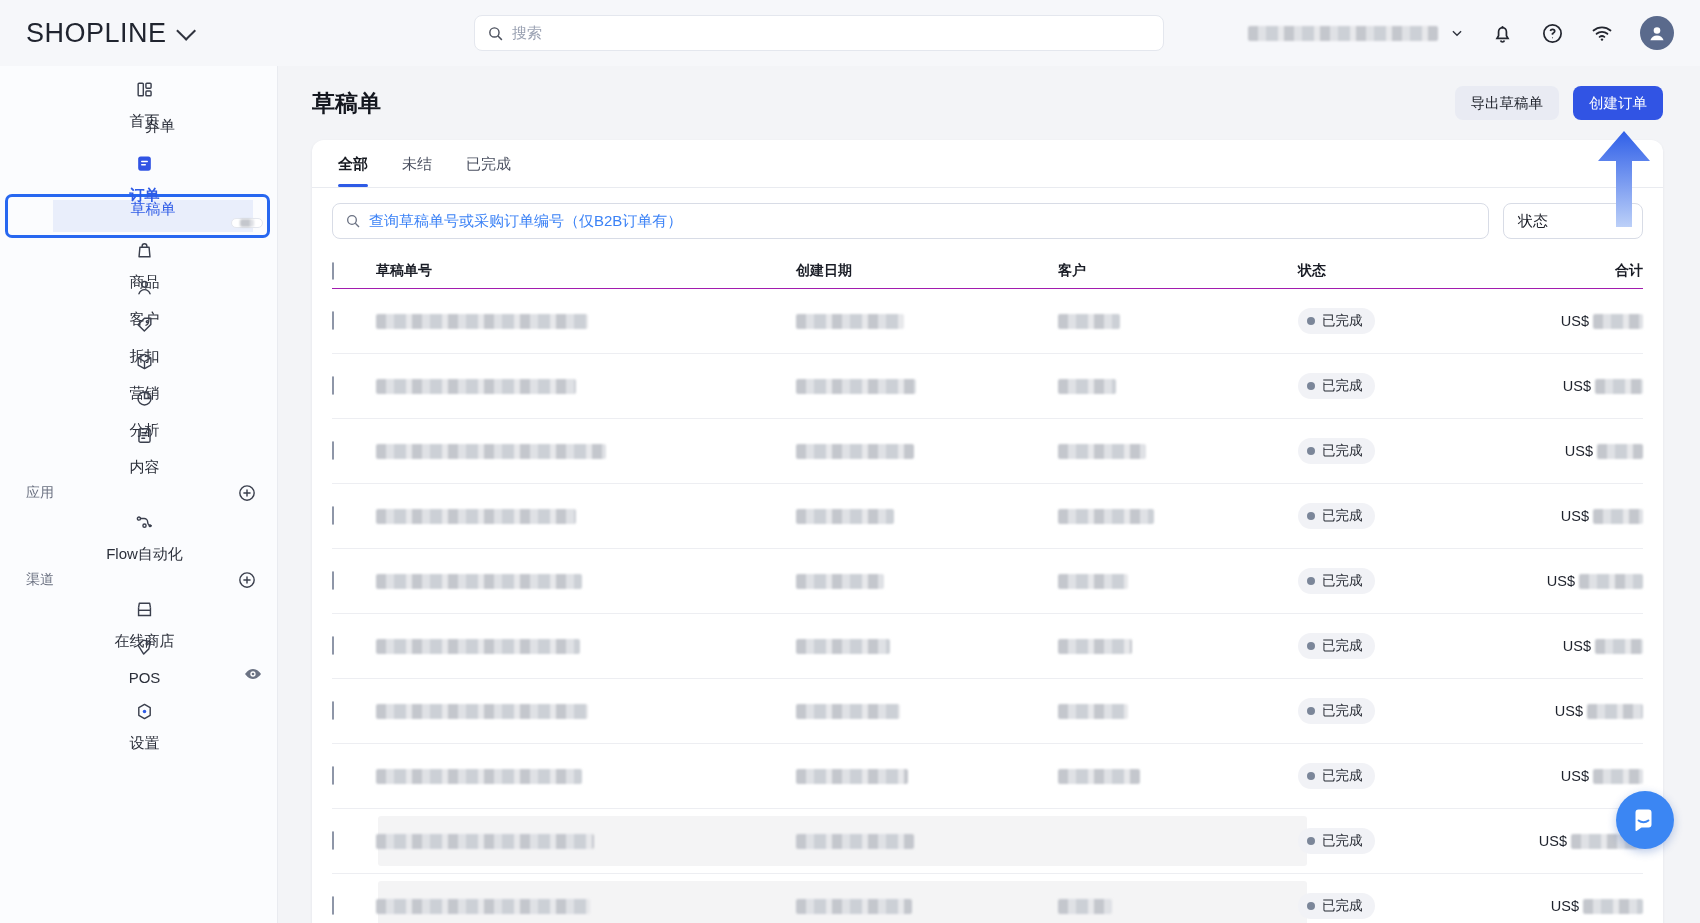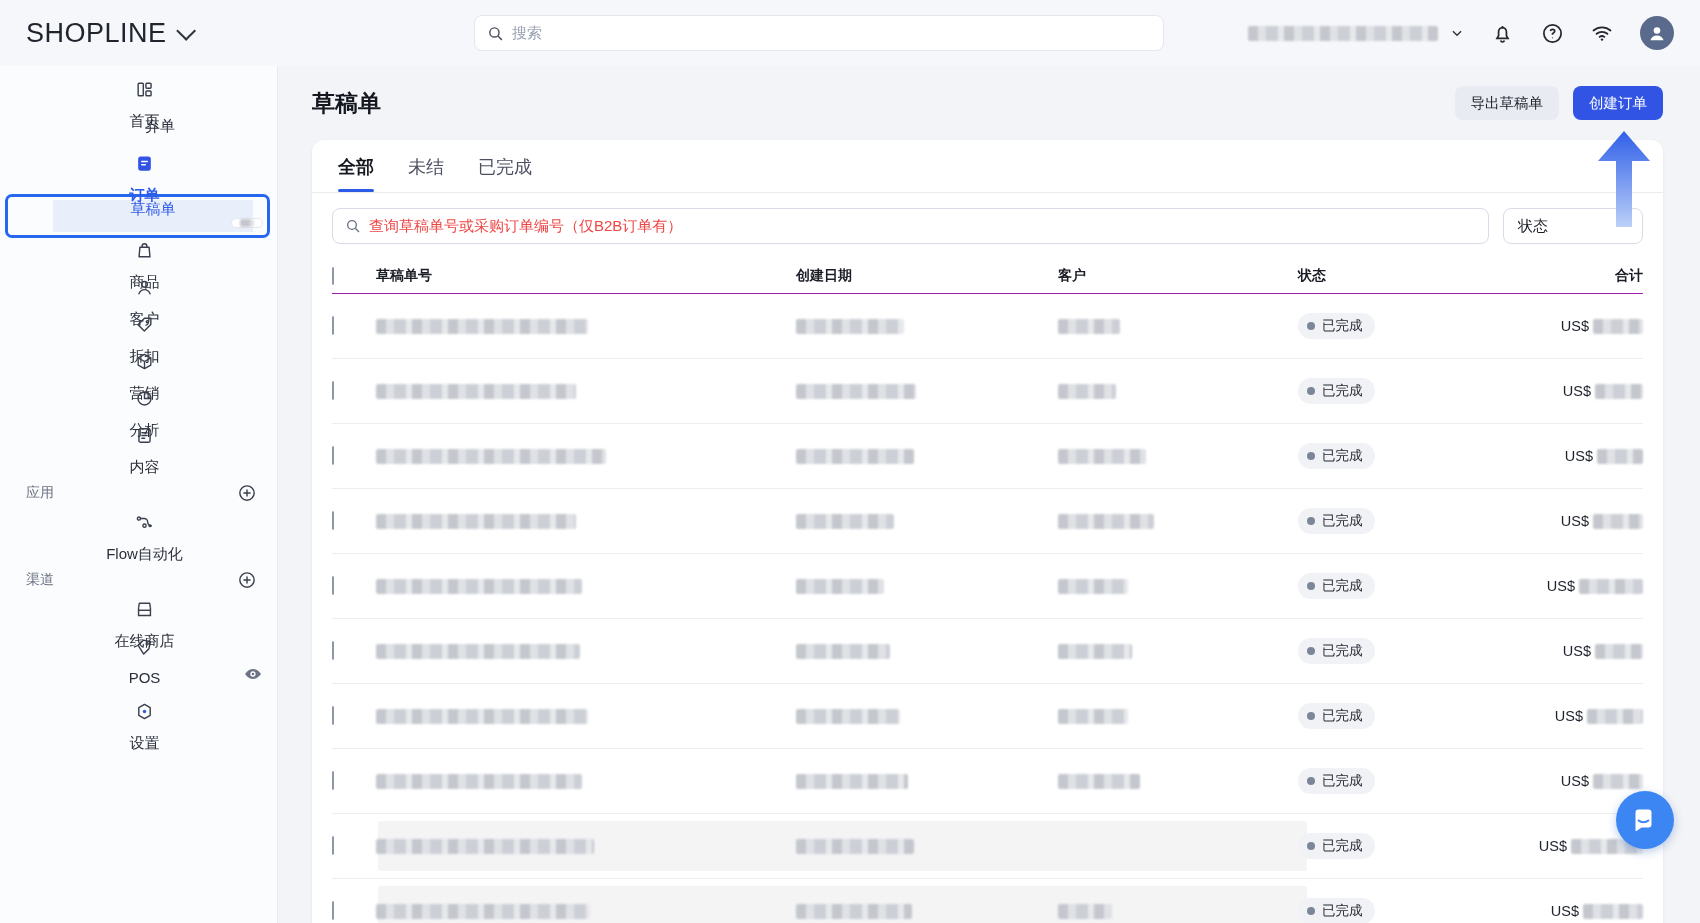--- a/index.html
+++ b/index.html
@@ -71,30 +71,30 @@
   .head-actions{margin-left:auto;display:flex;gap:14px;}
   .btn{height:34px;border:none;border-radius:8px;font-size:14.5px;padding:0 16px;
     font-family:inherit;cursor:pointer;}
   .btn-secondary{background:#e9ebf3;color:#1c1f28;}
   .btn-primary{background:#3154e4;color:#fff;}
   .card{
     margin:0 37px 0 34px;background:#fff;border-radius:12px;
     box-shadow:0 1px 3px rgba(25,35,65,.07);height:800px;box-sizing:border-box;
   }
   .tabs{display:flex;gap:34px;padding:15px 26px 0 26px;border-bottom:1px solid #e9ebf0;}
-  .tab{font-size:18px;color:#4a5060;padding-bottom:13px;cursor:pointer;position:relative;}
+  .tab{font-size:15px;color:#4a5060;padding-bottom:13px;cursor:pointer;position:relative;}
   .tab.active{color:#15181f;font-weight:700;}
   .tab.active::after{content:"";position:absolute;left:0;right:0;bottom:0;height:3px;
     border-radius:2px;background:#2e5be6;}
   .filter-row{display:flex;gap:14px;padding:15px 20px;}
   .filter-search{
     flex:1;height:36px;border:1px solid #d8dce6;border-radius:8px;display:flex;
     align-items:center;gap:8px;padding:0 12px;box-sizing:border-box;background:#fff;
   }
-  .filter-search .ph{color:#ef4444;font-size:15px;}
+  .filter-search .ph{color:#3b82f6;font-size:15px;}
   .status-select{
     width:140px;height:36px;border:1px solid #d8dce6;border-radius:8px;display:flex;
     align-items:center;padding:0 14px;box-sizing:border-box;font-size:15px;color:#1c1f28;
     cursor:pointer;background:#fff;
   }
   
   .table{margin:0 20px;}
   .tgrid{display:grid;grid-template-columns:44px 420px 262px 240px 240px 1fr;align-items:center;}
   .thead{height:34px;border-bottom:1px solid #a21caf;font-size:14px;font-weight:700;color:#1a1d26;}
   .thead .col-total{text-align:right;}

